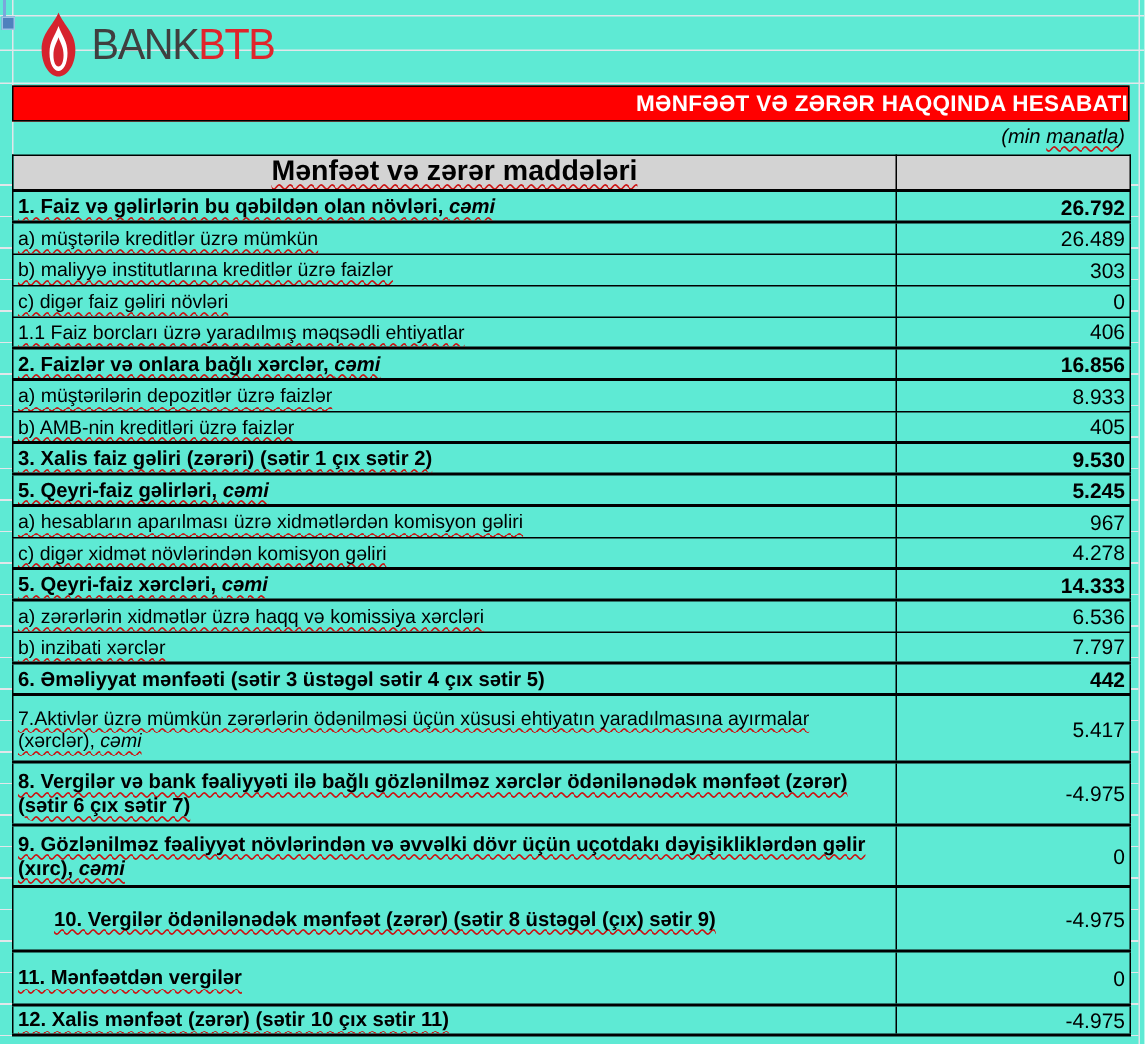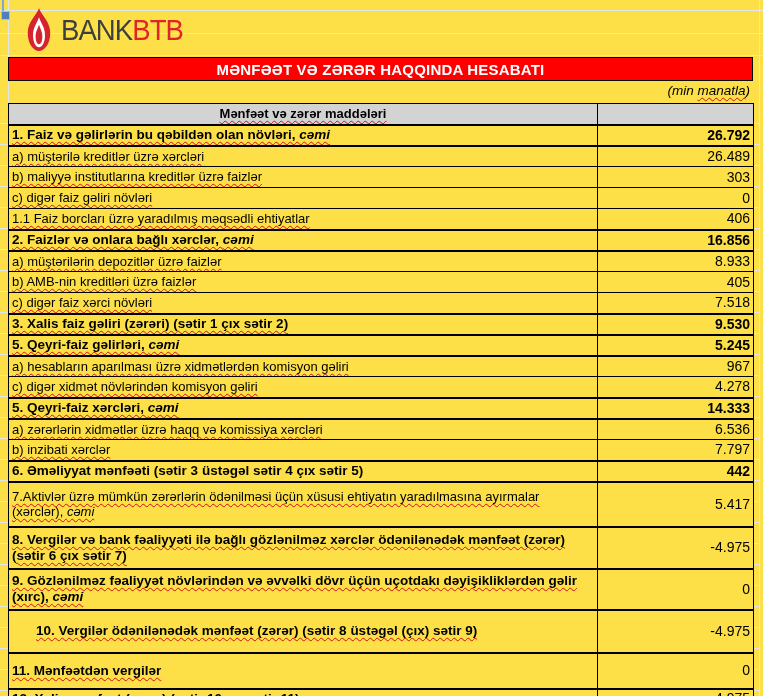--- a/index.html
+++ b/index.html
@@ -1,43 +1,43 @@
 <!DOCTYPE html>
 <html><head>
 <meta charset="utf-8">
 <style>
   html,body{margin:0;padding:0;background:#fff;}
-  .sheet{position:relative;width:763px;height:696px;background:#fde047;overflow:hidden;
+  .sheet{position:relative;width:763px;height:696px;background:#5eead4;overflow:hidden;
          font-family:"Liberation Sans","DejaVu Sans",sans-serif;color:#000;}
   
   .hline{position:absolute;left:0;width:763px;height:1px;background:#e2e6ea;}
   .vline{position:absolute;width:1px;background:#e2e6ea;}
   .gridstrip{position:absolute;top:103px;bottom:0;width:8px;
     background:repeating-linear-gradient(to bottom,transparent 0,transparent 20px,#e2e6ea 20px,#e2e6ea 21px);}
   
   .sel-line{position:absolute;left:2px;top:0;width:2px;height:12px;background:#7aa7dc;}
   .sel-handle{position:absolute;left:1px;top:11px;width:7px;height:7px;background:#4f81bd;border:1px solid #9dc3e6;}
   
   .logo{position:absolute;left:24px;top:7px;display:flex;align-items:center;gap:7px;}
   .logo-text{font-size:29px;letter-spacing:-1px;color:#3f3f3f;transform:scaleX(.95);transform-origin:left;}
   .logo-text .red{color:#e0242c;}
   
   .banner{position:absolute;left:8px;top:57px;width:743px;height:22px;background:#ff0000;
-          border:1px solid #000;display:flex;align-items:center;justify-content:center;
+          border:1px solid #000;display:flex;align-items:center;justify-content:flex-end;
           color:#fff;font-weight:bold;font-size:15px;letter-spacing:.2px;}
   
   .unit{position:absolute;top:83px;left:8px;width:742px;text-align:right;
         font-style:italic;font-size:13.5px;}
   
   table.pl{position:absolute;left:8px;top:103px;width:745px;border-collapse:collapse;
            table-layout:fixed;font-size:13px;}
   table.pl td{border:1px solid #000;padding:0 3px;vertical-align:middle;line-height:1.18;
               height:21px;box-sizing:border-box;overflow:hidden;}
   tr.sec td{border-top-width:2px;border-bottom-width:2px;}
-  tr.hdr td{background:#d3d3d3;text-align:center;font-weight:bold;font-size:13px;
+  tr.hdr td{background:#d3d3d3;text-align:center;font-weight:bold;font-size:19px;
             border-bottom-width:1px;}
   td.lc{text-align:left;padding-left:2px;}
   td.vc{text-align:right;padding-right:4px;font-size:14px;}
   td.b{font-weight:bold;}
   td.lc.b{font-size:13.5px;}
   td.vb{vertical-align:bottom;padding-bottom:2px;}
   .it{font-style:italic;}
   .sq{text-decoration:underline;text-decoration-style:wavy;text-decoration-color:#cc1111;
       text-decoration-thickness:1px;text-underline-offset:2px;text-decoration-skip-ink:none;}
 </style>
@@ -82,21 +82,21 @@
     <tbody>
       <tr class="hdr">
         <td class="lc" style="text-align:center"><span class="sq">Mənfəət və zərər maddələri</span></td>
         <td class="vc"></td>
       </tr>
     <tr class="sec">
       <td class="lc b"><span class="sq">1. Faiz və gəlirlərin bu qəbildən olan növləri, </span><span class="it sq">cəmi</span></td>
       <td class="vc b"><span>26.792</span></td>
     </tr>
         <tr>
-      <td class="lc"><span class="sq">a) müştərilə kreditlər üzrə xərcləri</span></td>
+      <td class="lc"><span class="sq">a) müştərilə kreditlər üzrə mümkün</span></td>
       <td class="vc"><span>26.489</span></td>
     </tr>
         <tr>
       <td class="lc"><span class="sq">b) maliyyə institutlarına kreditlər üzrə faizlər</span></td>
       <td class="vc"><span>303</span></td>
     </tr>
         <tr>
       <td class="lc"><span class="sq">c) digər faiz gəliri növləri</span></td>
       <td class="vc"><span>0</span></td>
     </tr>
@@ -108,24 +108,20 @@
       <td class="lc b"><span class="sq">2. Faizlər və onlara bağlı xərclər, </span><span class="it sq">cəmi</span></td>
       <td class="vc b"><span>16.856</span></td>
     </tr>
         <tr>
       <td class="lc"><span class="sq">a) müştərilərin depozitlər üzrə faizlər</span></td>
       <td class="vc"><span>8.933</span></td>
     </tr>
         <tr>
       <td class="lc"><span class="sq">b) AMB-nin kreditləri üzrə faizlər</span></td>
       <td class="vc"><span>405</span></td>
-    </tr>
-        <tr>
-      <td class="lc"><span class="sq">c) digər faiz xərci növləri</span></td>
-      <td class="vc"><span>7.518</span></td>
     </tr>
         <tr class="sec">
       <td class="lc b"><span class="sq">3. Xalis faiz gəliri (zərəri) (sətir 1 çıx sətir 2)</span></td>
       <td class="vc b"><span>9.530</span></td>
     </tr>
         <tr class="sec">
       <td class="lc b"><span class="sq">5. Qeyri-faiz gəlirləri, </span><span class="it sq">cəmi</span></td>
       <td class="vc b"><span>5.245</span></td>
     </tr>
         <tr>

